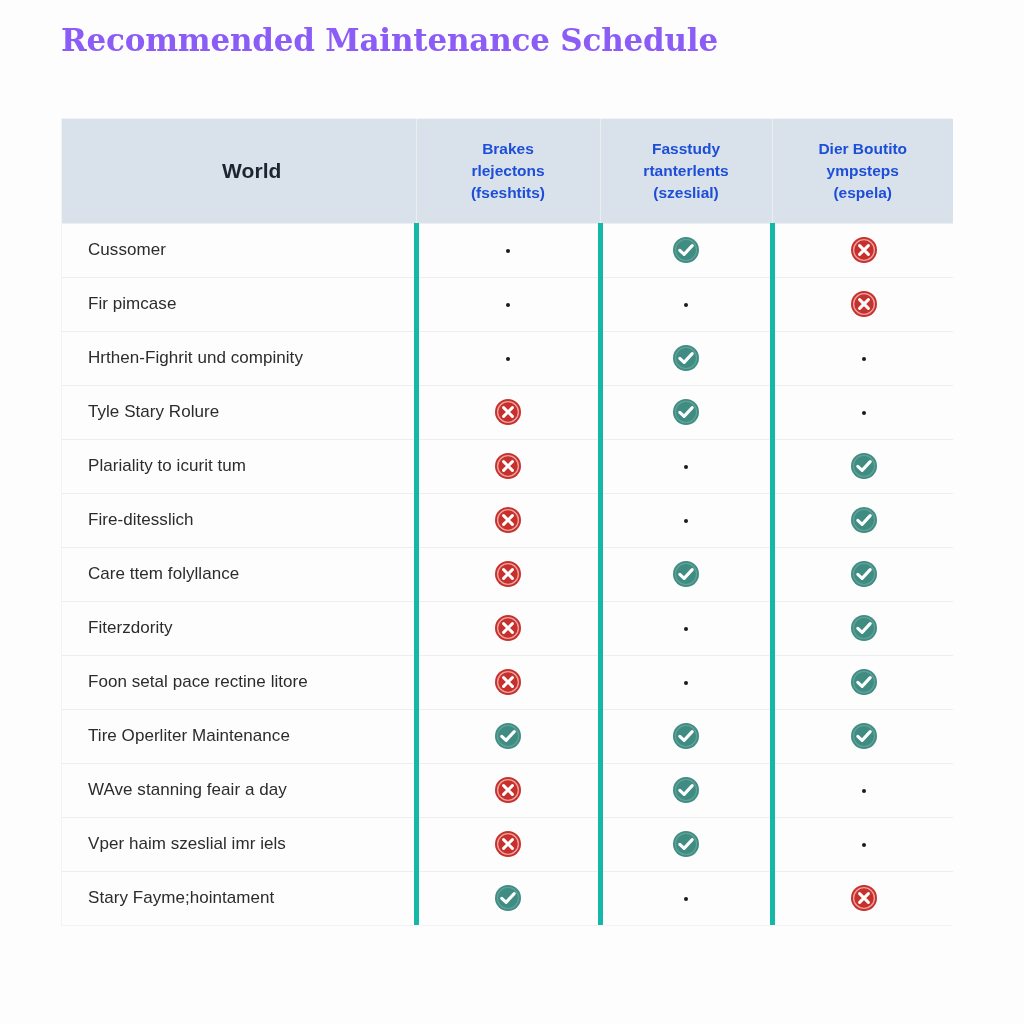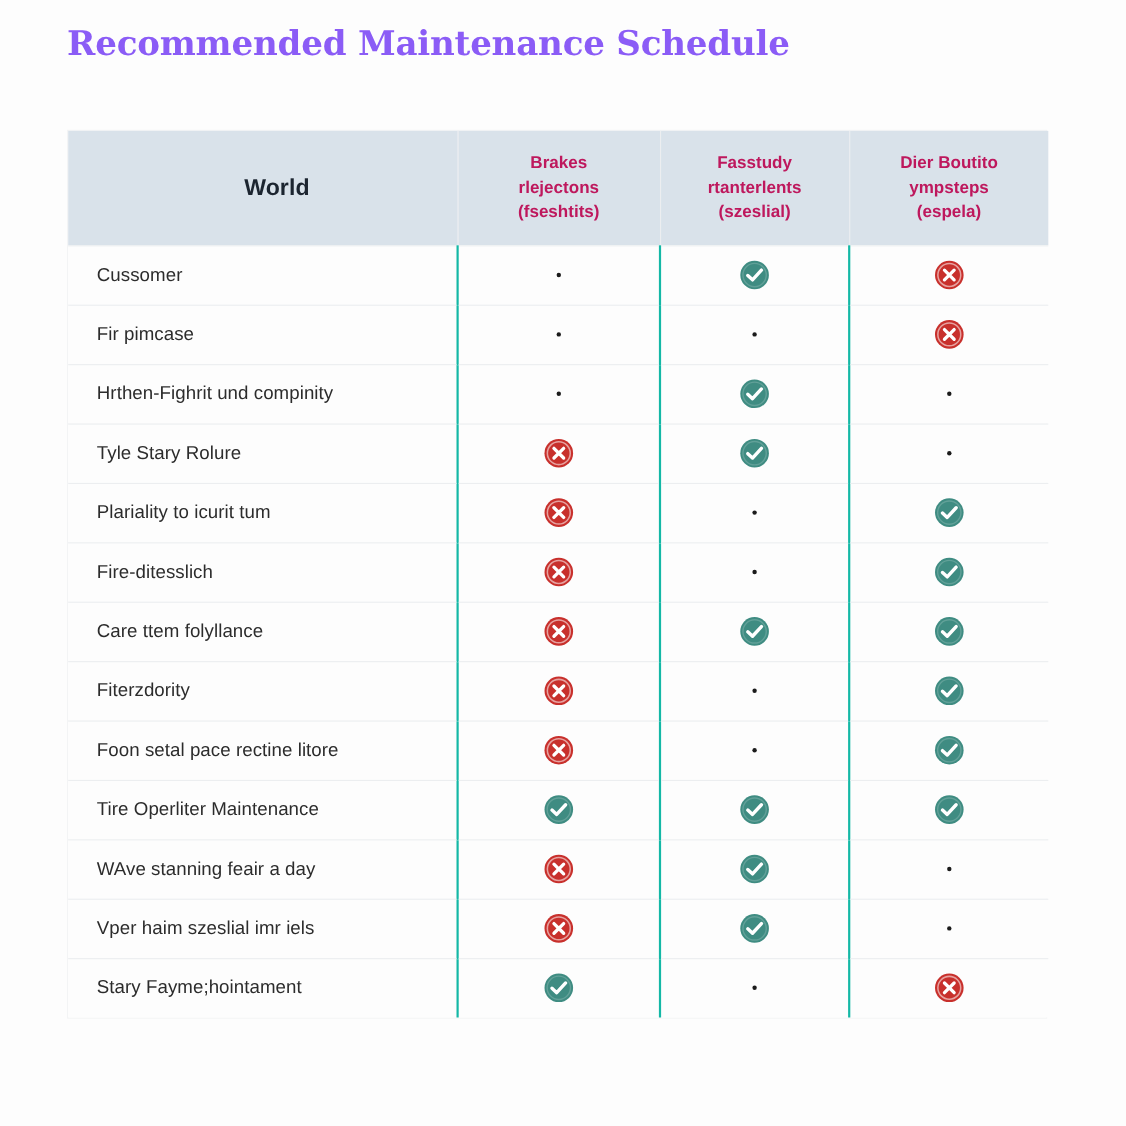--- a/index.html
+++ b/index.html
@@ -65,31 +65,31 @@
     padding-left: 26px;
     font-size: 21px;
     font-weight: bold;
     color: #1c2530;
     letter-spacing: 0.1px;
   }
   .th-multi {
     text-align: center;
     font-size: 15.5px;
     font-weight: bold;
-    color: #be185d;
+    color: #1d4ed8;
     line-height: 1.43;
     padding: 0 9px;
   }
   .th-multi span {
     display: block;
     white-space: nowrap;
   }
 
   tbody td {
-    border-right: 2px solid #14b8a6;
+    border-right: 5px solid #14b8a6;
     border-bottom: 1px solid #eceef0;
     padding: 0;
     height: 54px;
     box-sizing: border-box;
     background: #fdfdfd;
   }
   tbody td:last-child { border-right: none; }
   tbody tr:last-child td { border-bottom: none; }
 
   .cell-label {

